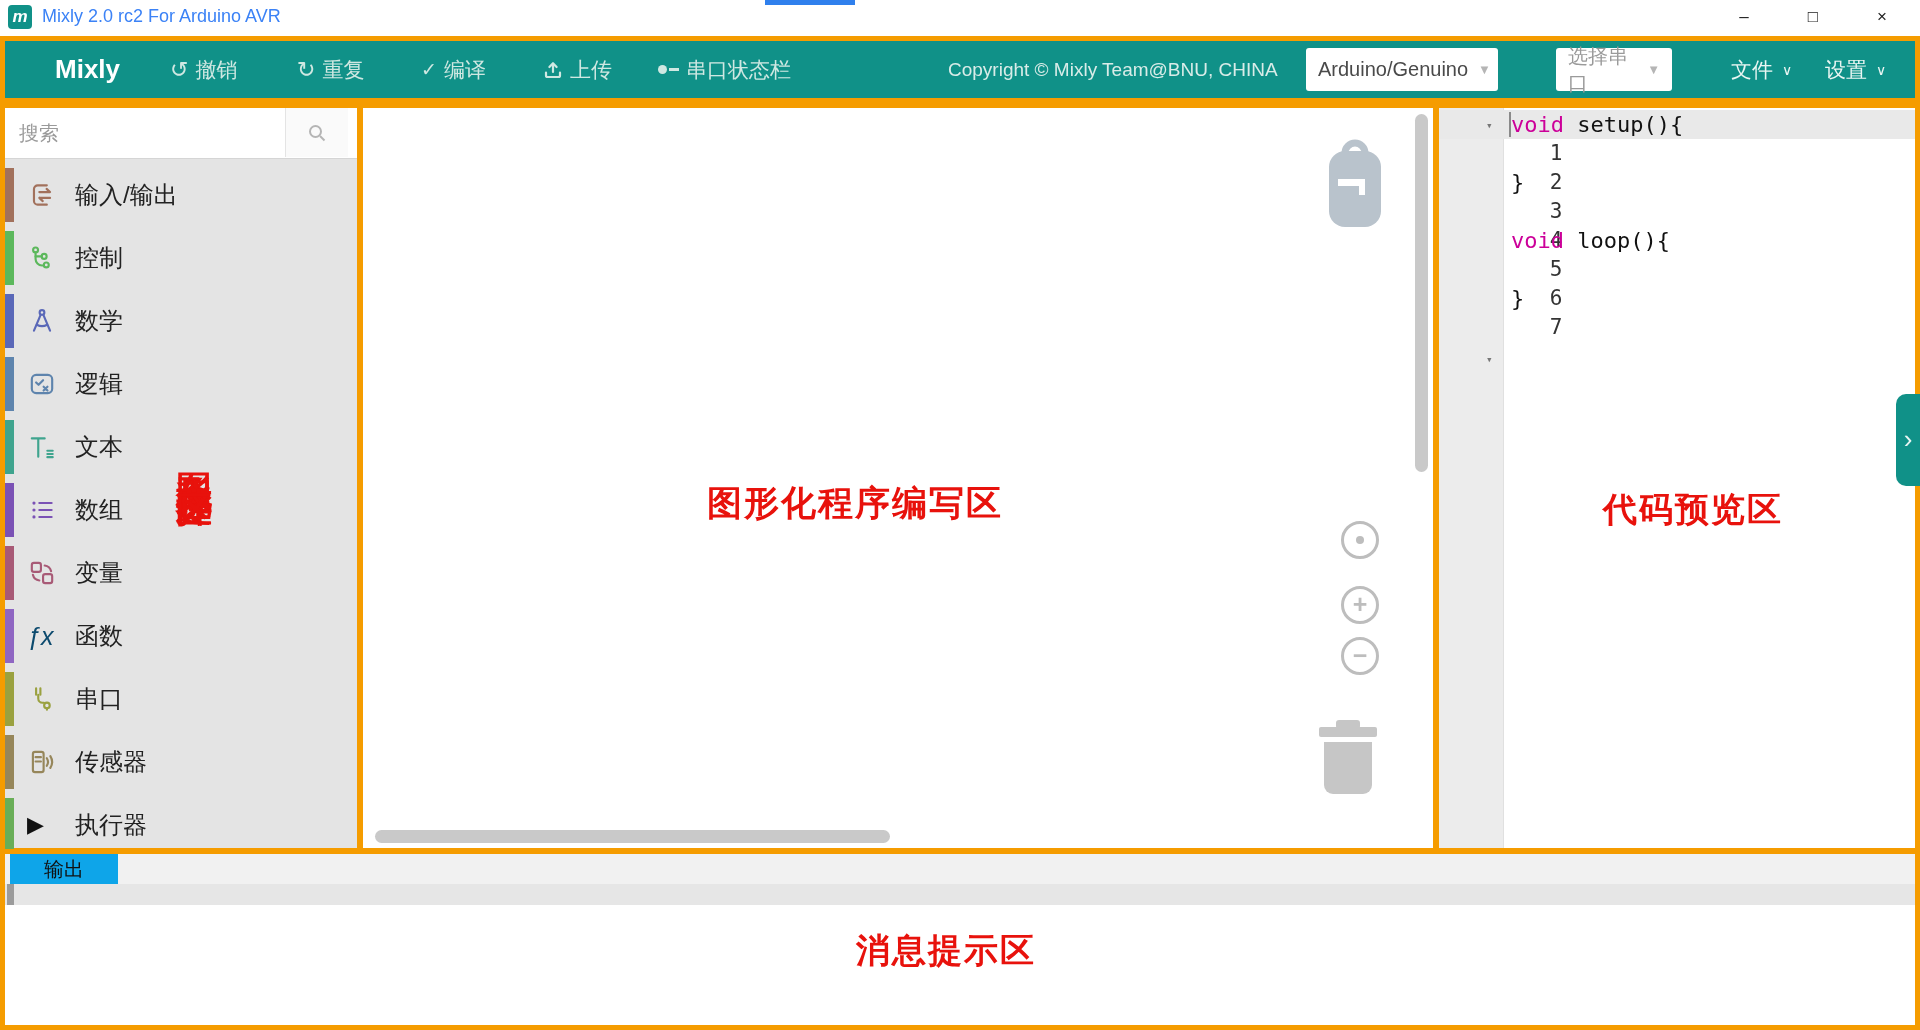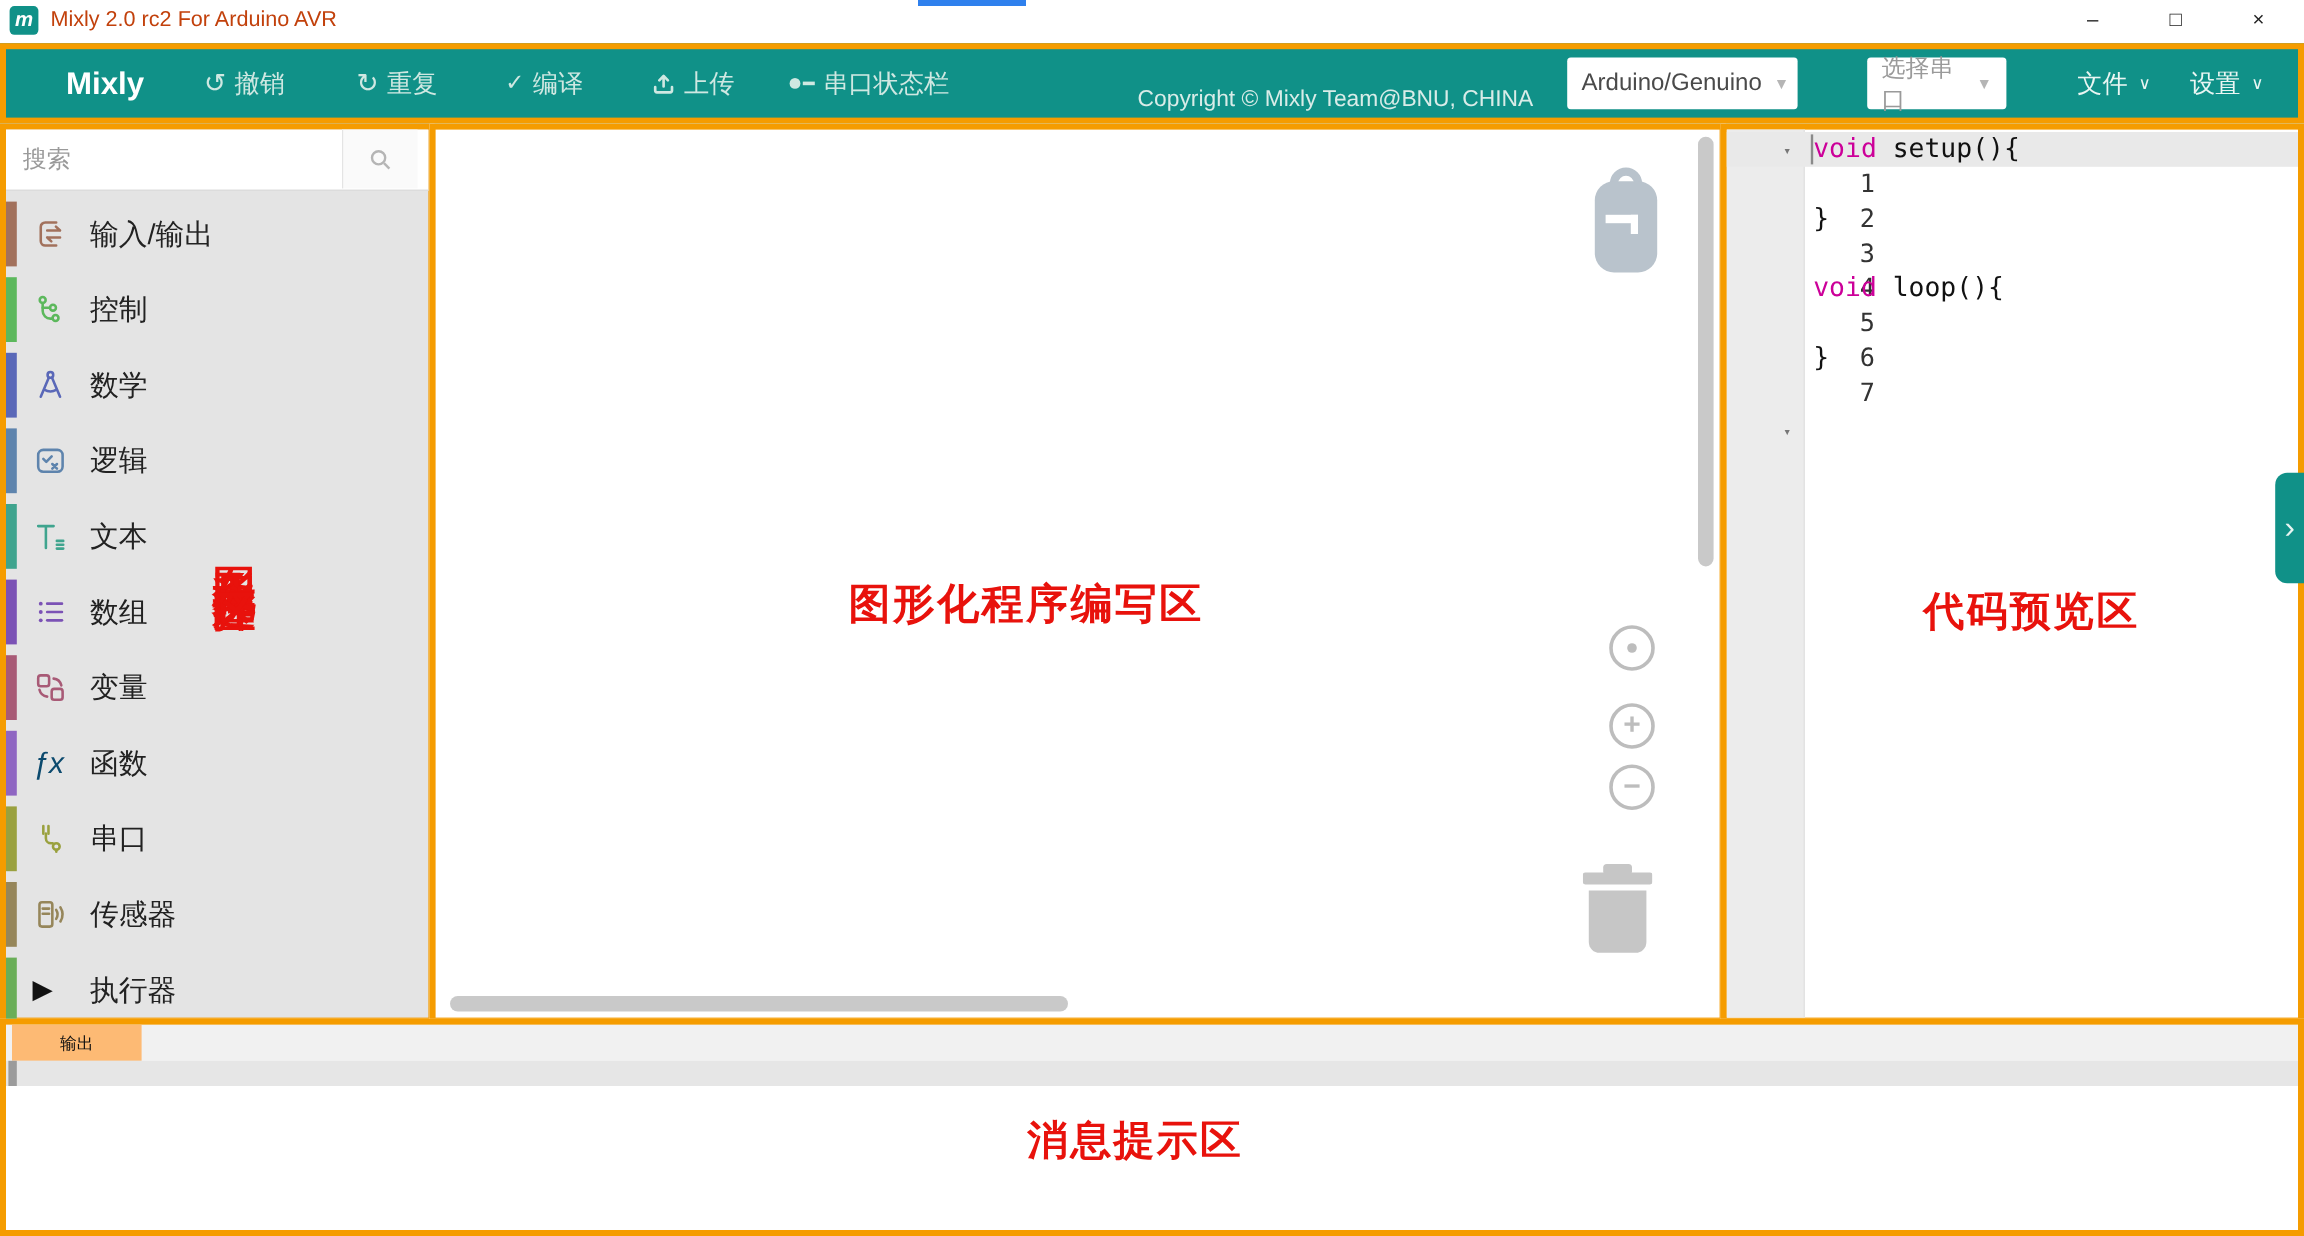--- a/index.html
+++ b/index.html
@@ -2,31 +2,31 @@
 <html><head>
 <meta charset="utf-8">
 <style>
   html,body{margin:0;padding:0;background:#fff;}
   #app{position:relative;width:1920px;height:1030px;overflow:hidden;
        font-family:"Liberation Sans","DejaVu Sans",sans-serif;background:#fff;}
   
   .titlebar{position:absolute;left:0;top:0;width:1920px;height:36px;background:#fff;}
   .app-logo{position:absolute;left:8px;top:5px;width:24px;height:24px;background:#109188;border-radius:4px;
             color:#fff;font-weight:bold;font-style:italic;font-size:17px;text-align:center;line-height:23px;}
-  .title-text{position:absolute;left:42px;top:6px;font-size:18px;color:#c2410c;text-align:right;}
+  .title-text{position:absolute;left:42px;top:6px;font-size:18px;color:#3b82f6;text-align:right;}
   .blue-strip{position:absolute;left:765px;top:0;width:90px;height:5px;background:#2f80ed;}
   .winbtn{position:absolute;top:0;width:56px;height:36px;text-align:center;line-height:34px;font-size:17px;color:#222;cursor:default;}
   
   .obox{position:absolute;border:5px solid #f59c00;box-sizing:border-box;}
   
   .toolbar{left:0;top:36px;width:1920px;height:67px;background:#109188;}
   .tb-item{position:absolute;top:0;height:57px;display:flex;align-items:center;gap:7px;color:#cfe8e2;font-size:21px;white-space:nowrap;}
   .tb-brand{font-size:26px;font-weight:bold;color:#ffffff;}
   .tb-glyph{font-size:22px;line-height:1;}
-  .tb-copy{color:#d9ece8;font-size:19px;margin-top:13px;}
+  .tb-copy{color:#d9ece8;font-size:19px;}
   .dropdown{position:absolute;top:7px;height:43px;background:#fff;border-radius:3px;display:flex;align-items:center;
             justify-content:space-between;padding:0 12px;box-sizing:border-box;}
   .dd-text{font-size:20px;}
   .dd-arrow{font-size:13px;color:#b5b5b5;margin-left:10px;}
   .menu-chev{font-size:14px;margin-left:2px;}
   .serial-dot{width:9px;height:9px;border-radius:50%;background:#cfe8e2;display:inline-block;}
   .serial-dash{width:10px;height:3px;background:#cfe8e2;display:inline-block;margin-left:-5px;}
   
   .sidebar{left:0;top:103px;width:362px;height:750px;background:#e4e4e4;}
   .search-row{position:absolute;left:0;top:0;width:352px;height:50px;background:#fff;border-bottom:1px solid #d5d5d5;}
@@ -56,22 +56,22 @@
             font-family:"DejaVu Sans Mono","Liberation Mono",monospace;font-size:22px;color:#111;white-space:pre;}
   .ln{display:inline-block;width:44px;text-align:right;color:#333;font-size:21px;vertical-align:top;}
   .fold{position:absolute;left:47px;top:1px;font-size:11px;color:#777;}
   .codetext{position:absolute;left:72px;top:0;}
   .kw{color:#cc0099;}
   .active-line-bg{position:absolute;left:0;right:0;top:2px;height:29px;background:#e9e9e9;}
   .cursor{position:absolute;left:70px;top:4px;width:2px;height:25px;background:#8a8a8a;}
   
   .bottombox{left:0;top:849px;width:1920px;height:181px;background:#fff;}
   .tabstrip{position:absolute;left:0;top:0;width:1910px;height:30px;background:#f1f1f1;}
-  .outtab{position:absolute;left:5px;top:0;width:108px;height:30px;background:#fdba74;text-align:center;line-height:30px;
-          font-size:14px;color:#111;}
+  .outtab{position:absolute;left:5px;top:0;width:108px;height:30px;background:#0ea5e9;text-align:center;line-height:30px;
+          font-size:20px;color:#111;}
   .grayrow{position:absolute;left:0;top:30px;width:1910px;height:21px;background:#e6e6e6;}
   .grayrow-block{position:absolute;left:2px;top:0;width:7px;height:21px;background:#9b9b9b;}
   
   .annot{position:absolute;color:#e8120c;font-weight:bold;z-index:9;
          font-family:"DejaVu Serif","Liberation Serif",serif;pointer-events:none;}
   .annot-toolbar{left:652px;top:49px;font-size:37px;letter-spacing:15px;}
   .annot-palette{left:165px;top:336px;font-size:36px;writing-mode:vertical-rl;text-orientation:upright;letter-spacing:3px;height:330px;}
   .annot-canvas{left:702px;top:475px;font-size:35px;letter-spacing:2px;}
   .annot-code{left:1578px;top:482px;font-size:34px;letter-spacing:2px;margin-left:20px;}
   .annot-output{left:851px;top:923px;font-size:34px;letter-spacing:2px;}

